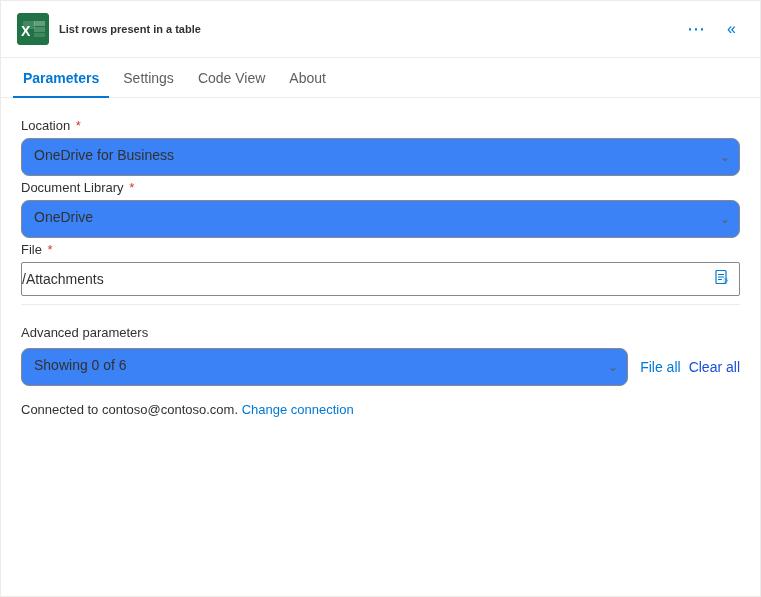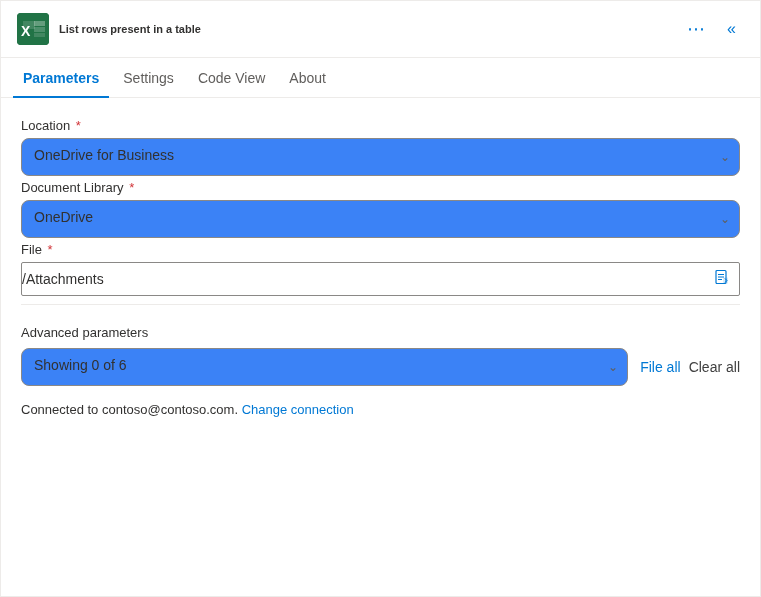--- a/index.html
+++ b/index.html
@@ -234,21 +234,21 @@
       background: none;
       border: none;
       color: #0078d4;
       cursor: pointer;
       font-size: 14px;
       padding: 0;
       white-space: nowrap;
     }
 
     .link-btn.muted {
-      color: #404040;
+      color: #1d4ed8;
     }
 
     .footer {
       margin-top: 16px;
       font-size: 13px;
       color: #323130;
     }
 
     .footer a, .footer .change-link {
       color: #0078d4;

